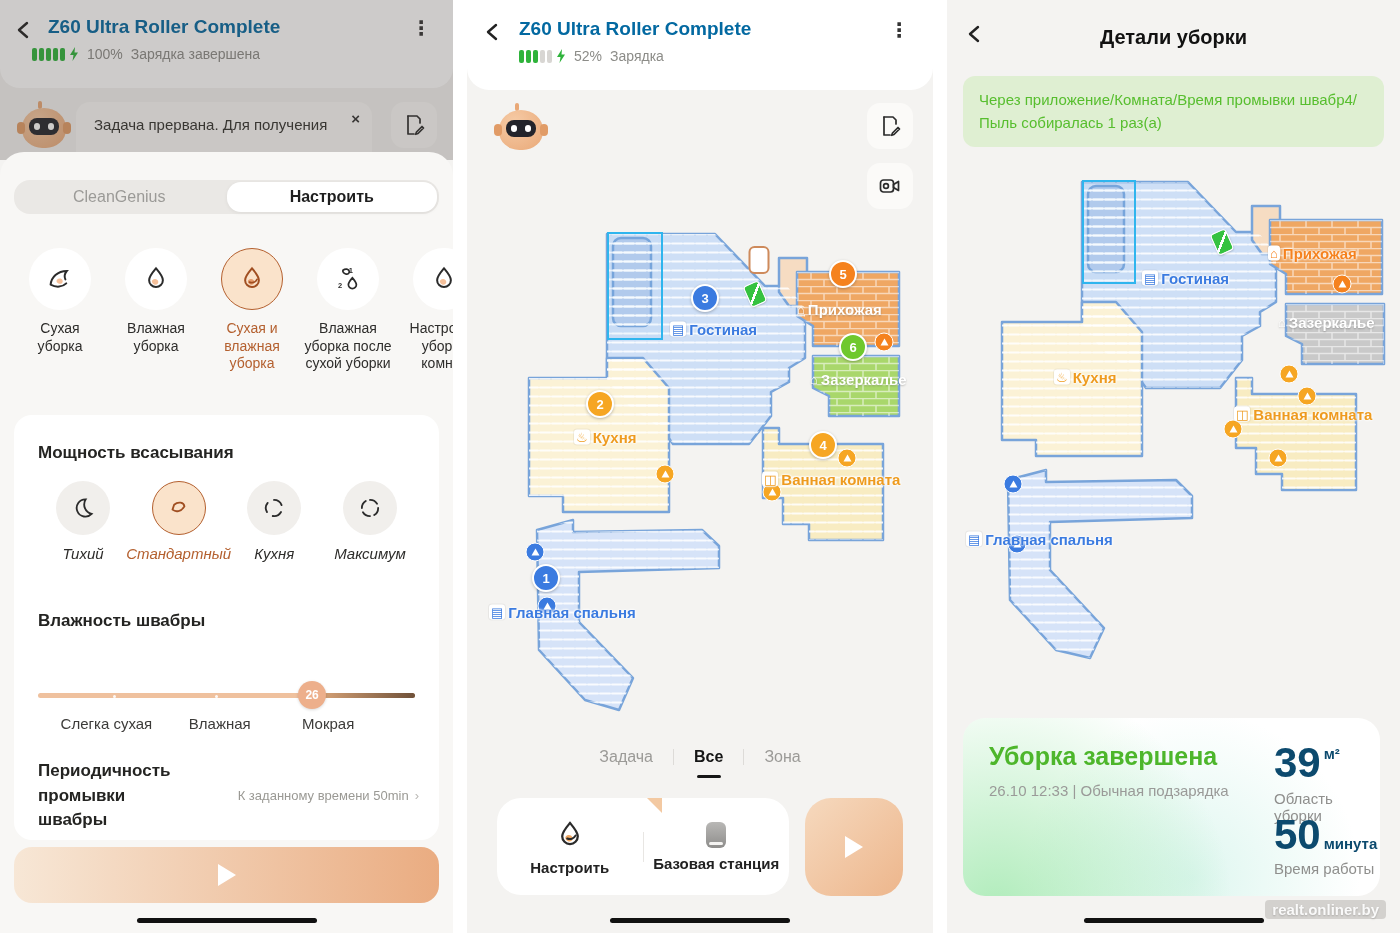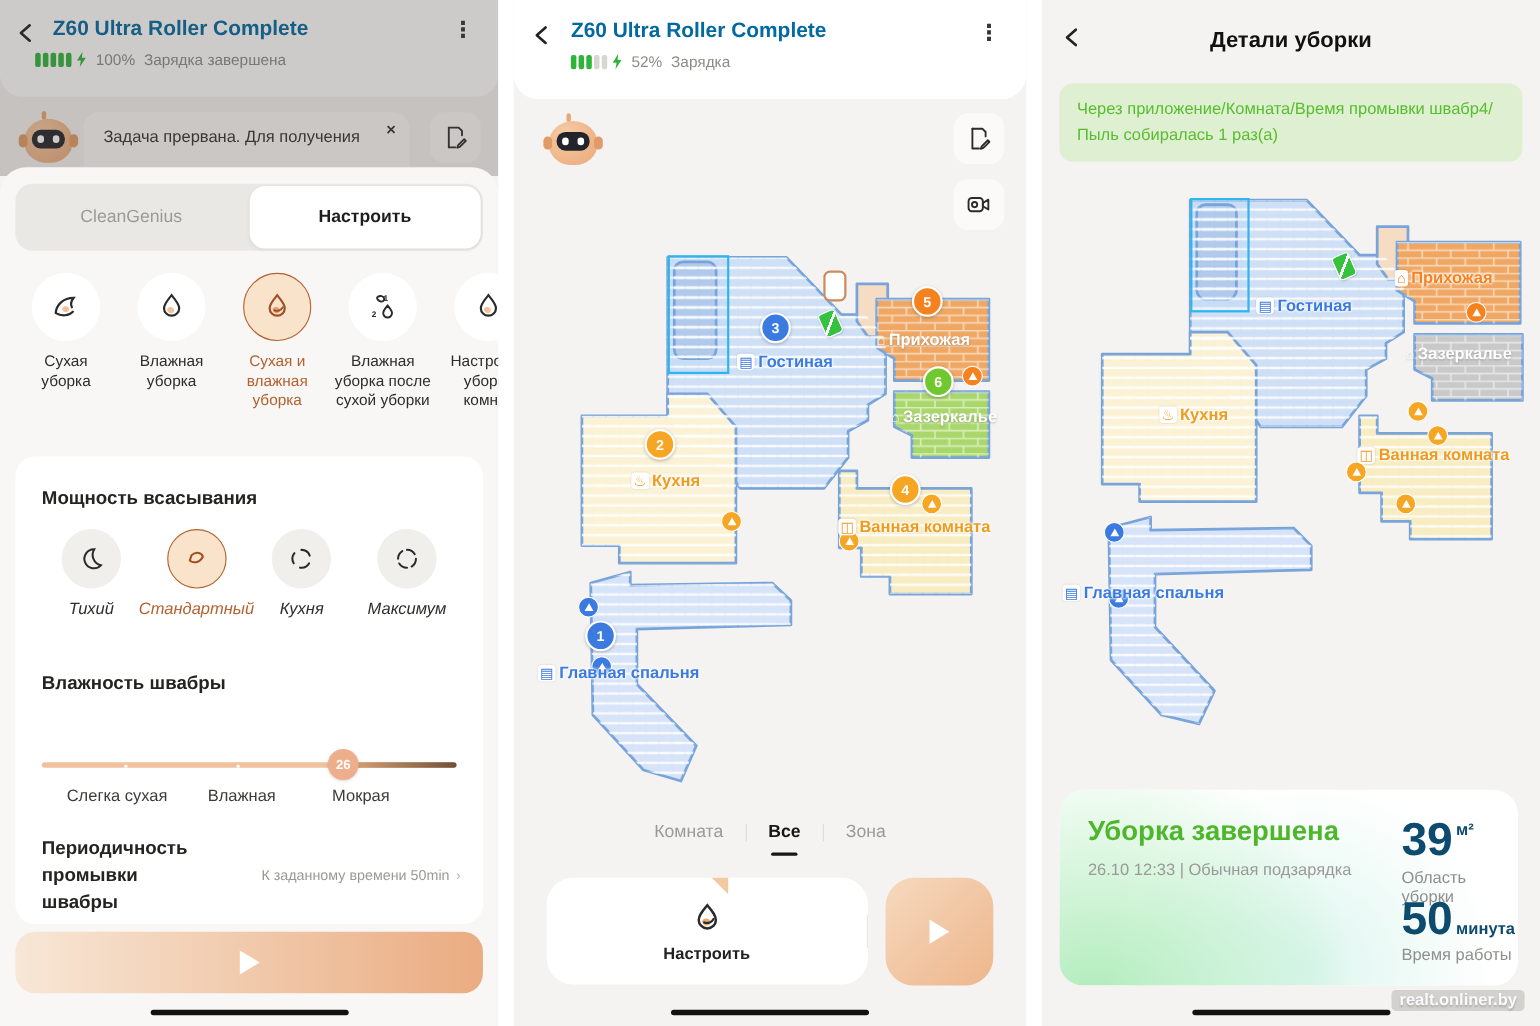--- a/index.html
+++ b/index.html
@@ -29,21 +29,21 @@
   .avatar .head{position:absolute;left:4px;top:8px;width:44px;height:40px;border-radius:50% 50% 46% 46%;background:radial-gradient(circle at 35% 30%,#F6CBA6,#E9A877);}
   .avatar .ear{position:absolute;top:22px;width:8px;height:12px;border-radius:4px;background:#E19B66;}
   .avatar .visor{position:absolute;left:11px;top:18px;width:30px;height:17px;border-radius:8px;background:#23242B;}
   .avatar .eye{position:absolute;top:5px;width:6px;height:7px;border-radius:3px;background:#fff;}
   .avatar .ant{position:absolute;left:20px;top:1px;width:4px;height:8px;border-radius:2px;background:#E9A877;}
   .toast{position:absolute;left:76px;top:2px;width:296px;height:74px;background:#FBFAF8;border-radius:14px;padding:14px 30px 0 18px;box-sizing:border-box;font-size:15px;color:#33322f;}
   .toast .x{position:absolute;right:12px;top:8px;font-size:15px;font-weight:bold;color:#333;}
   .iconbtn{position:absolute;width:46px;height:46px;background:#FBFAF8;border-radius:13px;display:flex;align-items:center;justify-content:center;}
   .dim{position:absolute;left:0;top:0;width:100%;height:160px;background:rgba(74,70,66,.28);z-index:5;}
   .sheet{position:absolute;left:0;top:152px;width:100%;height:781px;background:#F8F7F5;border-radius:24px 24px 0 0;z-index:10;}
-  .tabs{position:absolute;left:14px;top:15px;width:425px;height:61px;background:#EAE8E5;border-radius:16px;display:flex;}
+  .tabs{position:absolute;left:14px;top:28px;width:425px;height:34px;background:#EAE8E5;border-radius:16px;display:flex;}
   .tab{flex:1;display:flex;align-items:center;justify-content:center;font-size:16px;color:#9b9a97;}
   .tab.on{background:#fff;border-radius:14px;margin:2px;color:#1e1e1e;font-weight:bold;box-shadow:0 1px 4px rgba(0,0,0,.06);}
   .modes{position:absolute;left:16px;top:96px;width:520px;display:flex;}
   .mode{width:88px;margin-right:8px;display:flex;flex-direction:column;align-items:center;}
   .mcirc{width:62px;height:62px;border-radius:50%;background:#fff;display:flex;align-items:center;justify-content:center;}
   .mode.on .mcirc{background:#FAE3CB;border:1.5px solid #B4602F;box-sizing:border-box;}
   .mlabel{margin-top:10px;font-size:14px;color:#2e2d2b;text-align:center;line-height:1.25;}
   .mode.on .mlabel{color:#B4602F;}
   .card{position:absolute;left:14px;top:263px;width:425px;height:425px;background:#fff;border-radius:18px;}
   .sec-title{position:absolute;left:24px;font-size:17px;font-weight:bold;color:#242422;}
@@ -415,38 +415,42 @@
           <span class="ric ricb" style="color: rgb(238, 155, 31);">◫</span>
           <span>Ванная комната</span>
         </div>
         <div class="mk mk-label halo" style="left: 22px; top: 382px; color: rgb(59, 123, 224);">
           <span class="ric ricb" style="color: rgb(59, 123, 224);">▤</span>
           <span>Главная спальня</span>
         </div>
       </div>
 
     <div class="p2-tabs">
-      <span class="p2-tab">Комната</span>
+      <span class="p2-tab">Задача</span>
         <span class="sep"></span>
       <span class="p2-tab on">Все</span>
         <span class="sep"></span>
       <span class="p2-tab">Зона</span>
     </div>
 
     <div class="actioncard">
       <div class="fold"></div>
       <div class="action">
         <svg width="34" height="34" viewBox="0 0 24 24">
             <path d="M9 13c1.8-1.8 4.4-1 4.8 1 .4 1.8-1.5 3.2-3.2 2.4C9 15.7 8.2 14 9 13z" fill="#EFA763"></path>
             <path d="M12 3.5c3.2 3.8 5.5 6.4 5.5 9.4a5.5 5.5 0 1 1-11 0c0-3 2.3-5.6 5.5-9.4z" fill="none" stroke="#2b2b2b" stroke-width="1.6"></path>
             <path d="M10 14.5c2.5 1 5-.2 6-2.2" fill="none" stroke="#2b2b2b" stroke-width="1.4" stroke-linecap="round"></path>
           </svg>
         <span class="alabel">Настроить</span>
       </div>
       <div class="adiv"></div>
+      <div class="action">
+        <span class="base-ic"></span>
+        <span class="alabel">Базовая станция</span>
+      </div>
     </div>
     <div class="playsq">
         <span class="tri"></span>
       </div>
     <div class="homebar" style="bottom:10px;"></div>
   </div>
 
   <div class="panel" id="p3">
     <div class="p3-head">
       <svg class="back" width="20" height="20">

